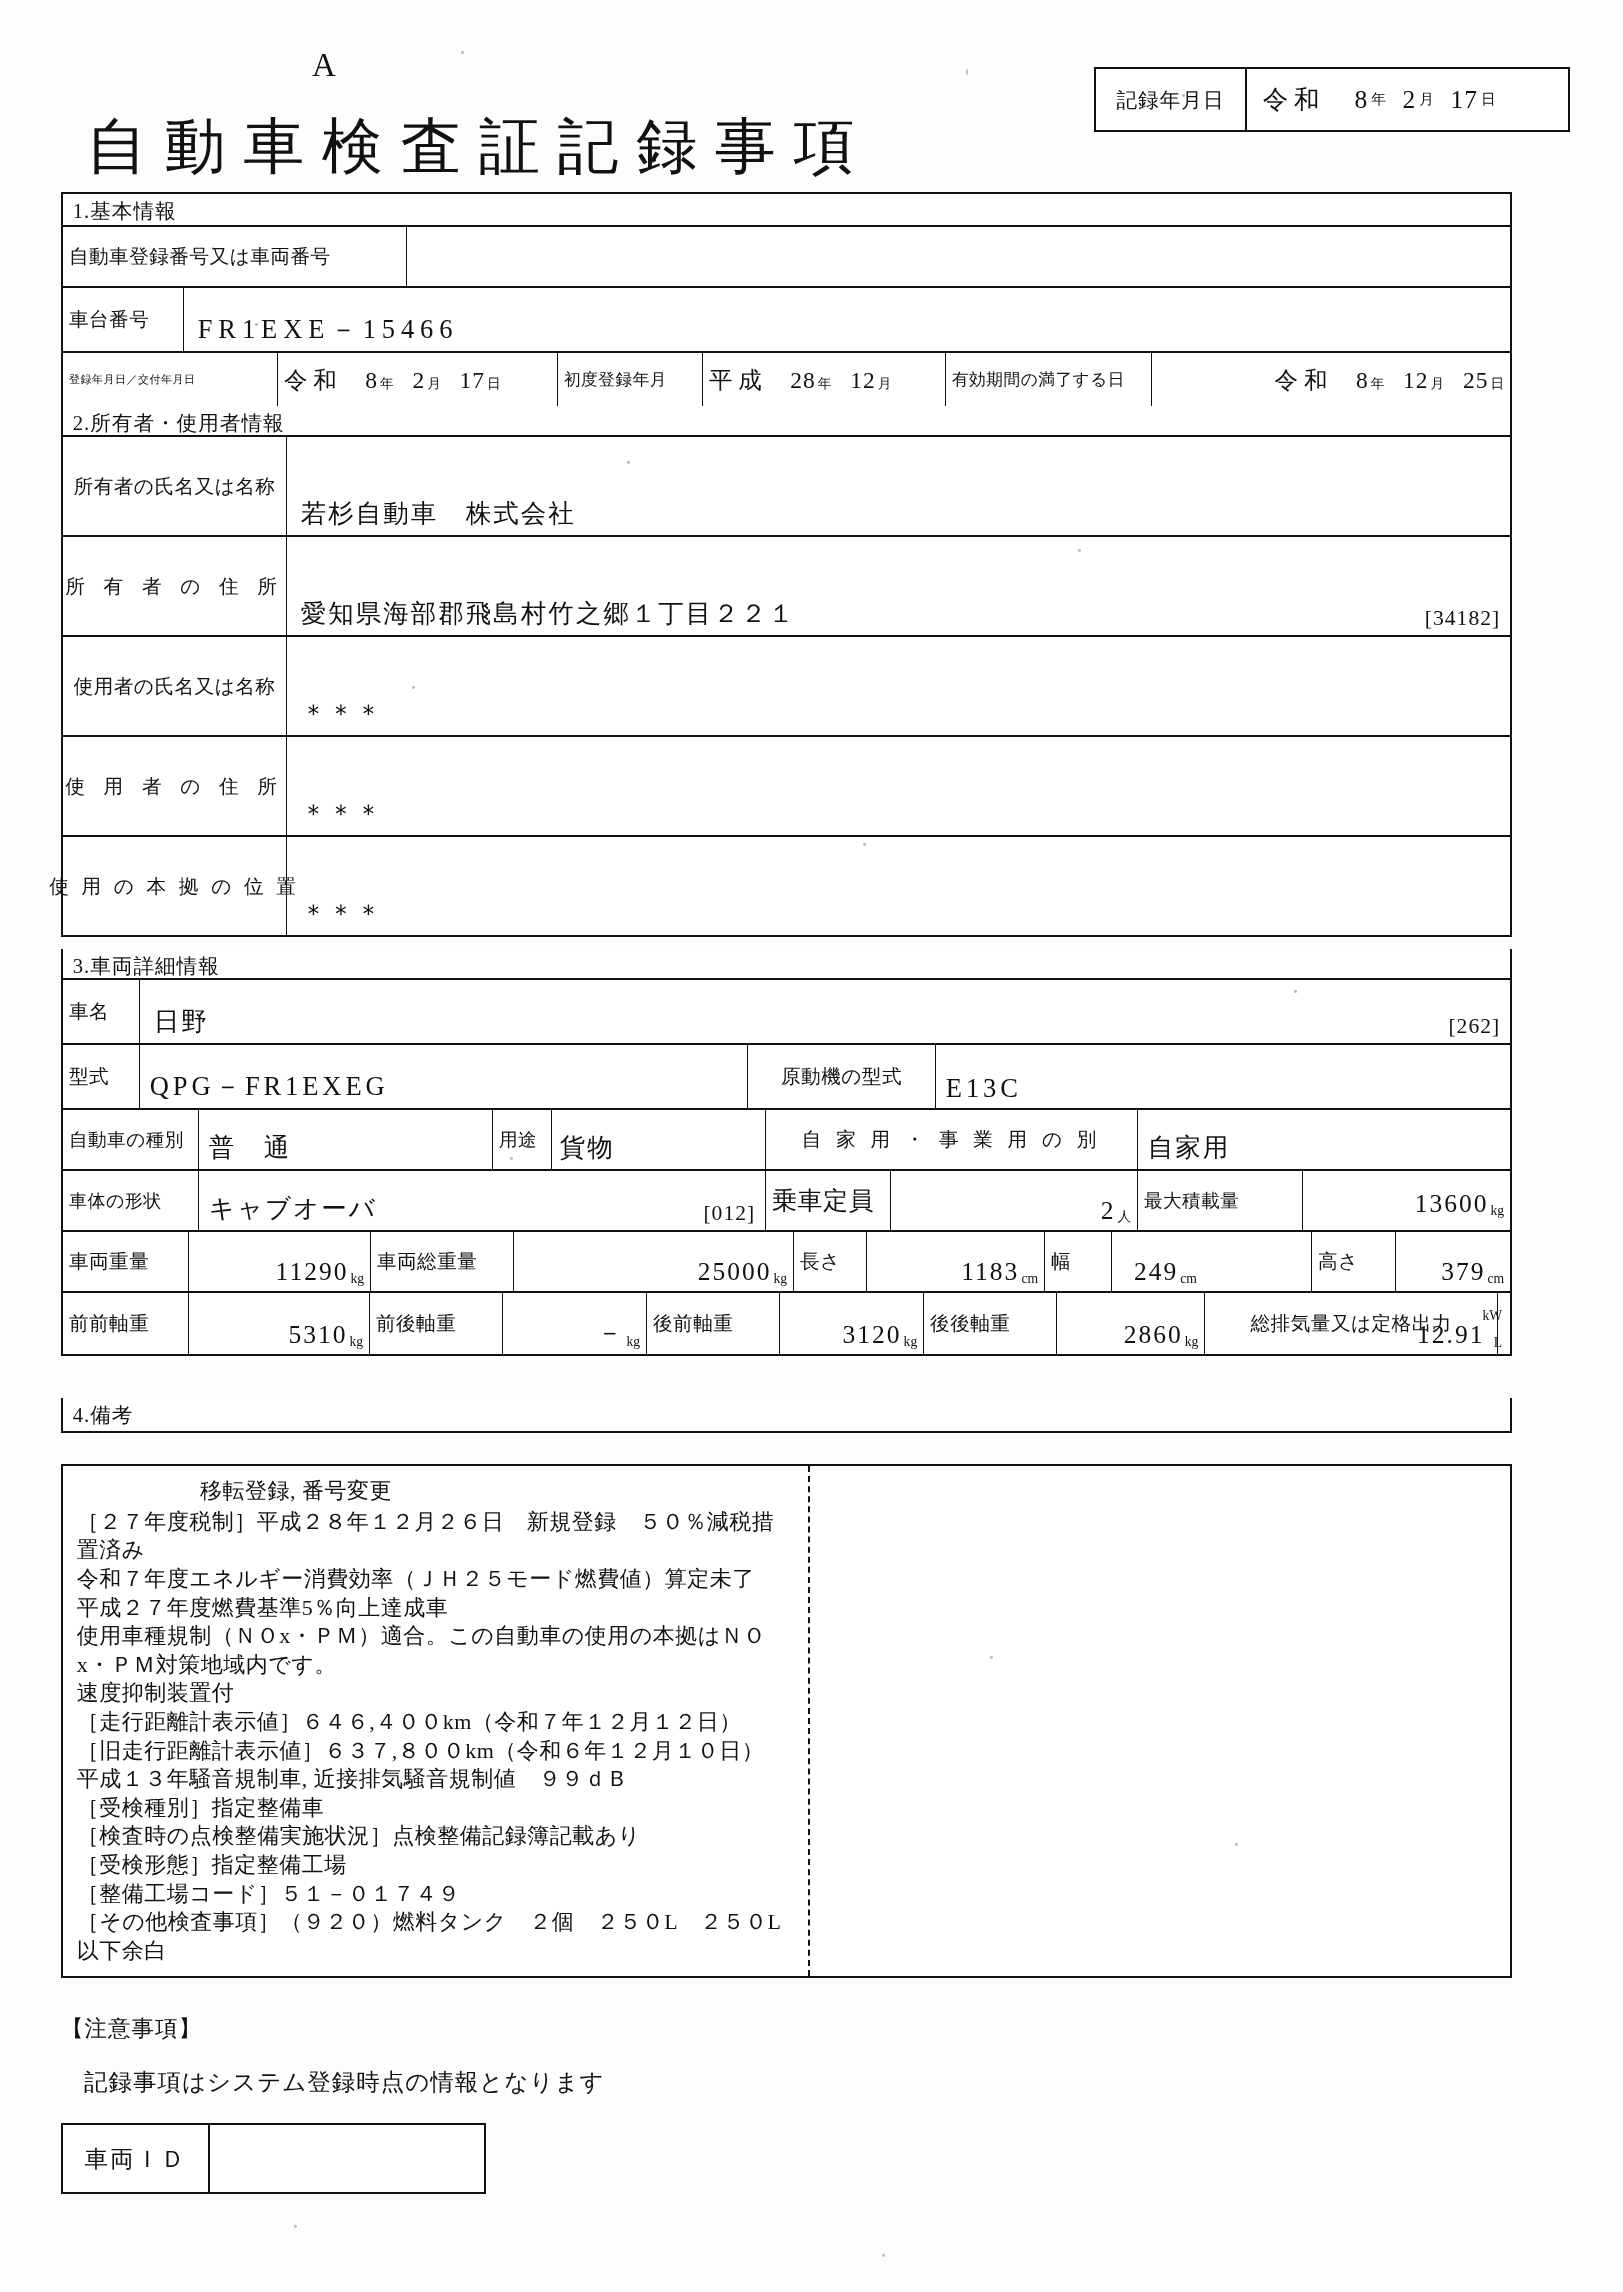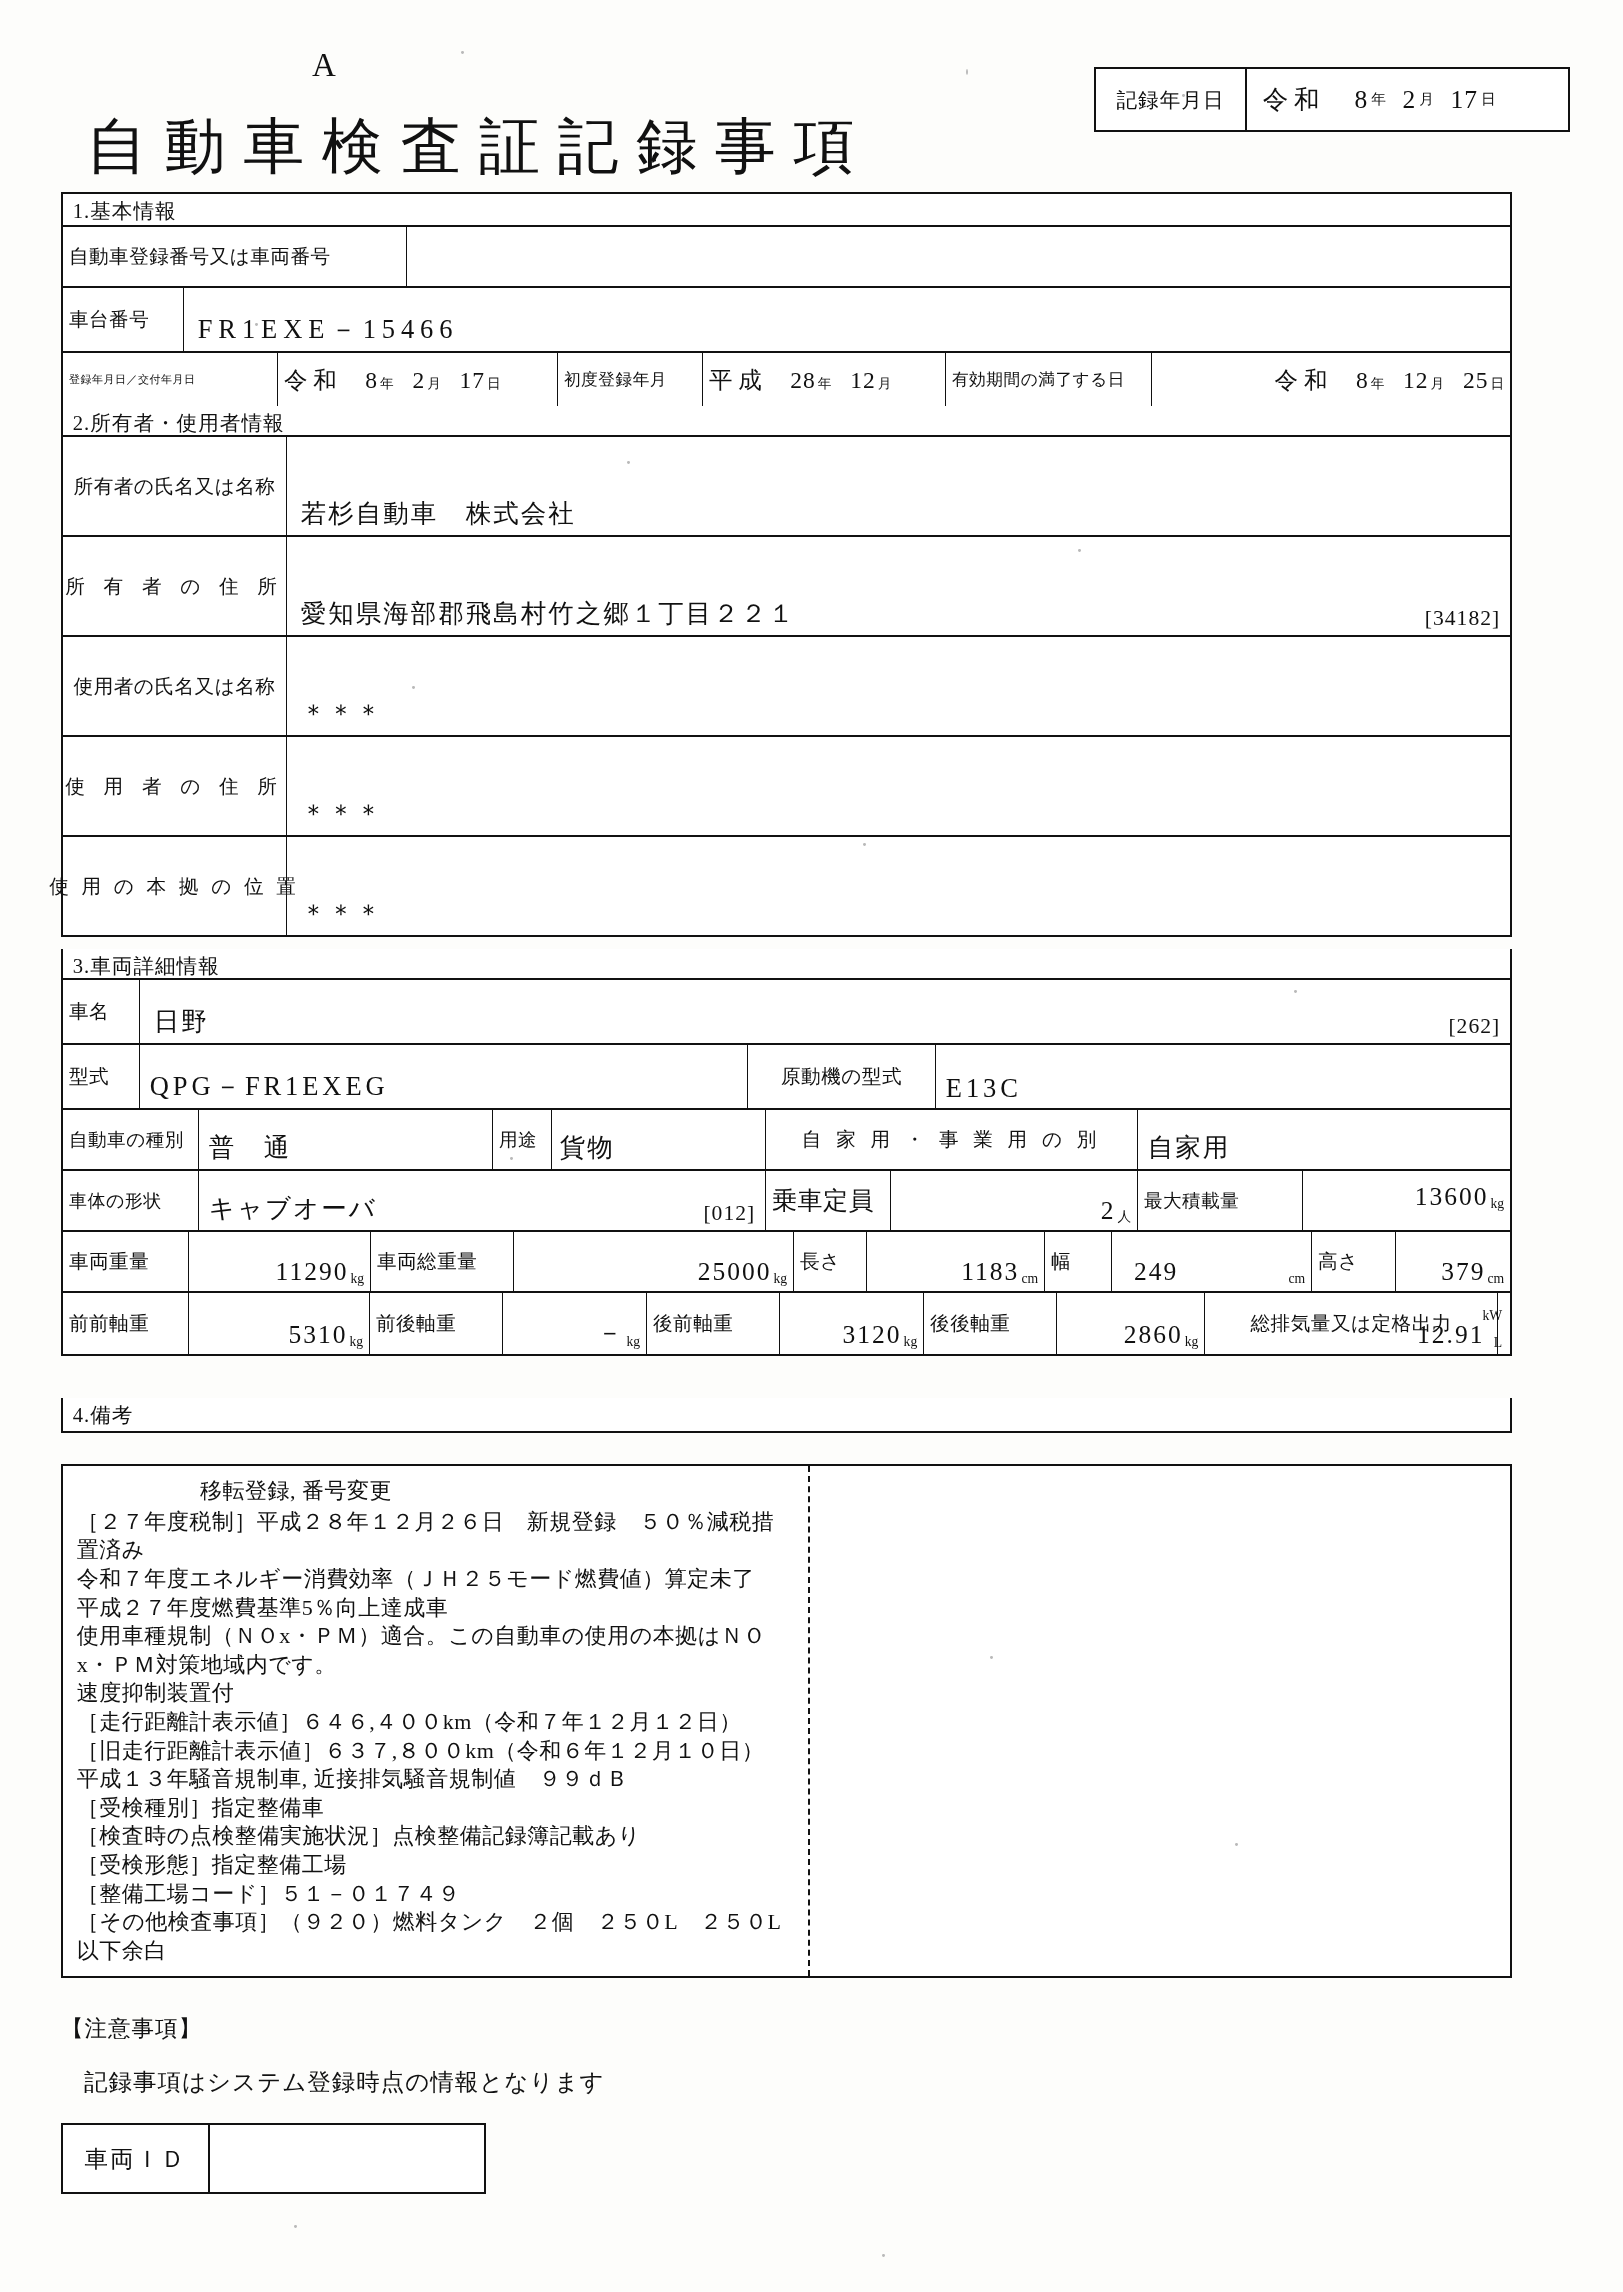--- a/index.html
+++ b/index.html
@@ -397,21 +397,21 @@
       <div class="cell" style="width:125px;justify-content:flex-start;">
         <span class="lab" style="font-size:25px;">乗車定員</span>
       </div>
       <div class="cell" style="width:247px;justify-content:flex-end;align-items:flex-end;padding-bottom:3.9px;">
         <span class="val">2</span>
           <span class="u">人</span>
       </div>
       <div class="cell" style="width:165px;justify-content:flex-start;">
         <span class="lab" style="font-size:18.6px;">最大積載量</span>
       </div>
-      <div class="cell" style="flex:1;justify-content:flex-end;align-items:flex-end;padding-bottom:18px;">
+      <div class="cell" style="flex:1;justify-content:flex-end;align-items:flex-end;padding-bottom:11px;">
         <span class="val">13600</span>
           <span class="u">kg</span>
       </div>
     </div>
 
     <div class="row" style="height:61px;">
       <div class="cell" style="width:125px;justify-content:flex-start;">
         <span class="lab">車両重量</span>
       </div>
       <div class="cell" style="width:182px;justify-content:flex-end;align-items:flex-end;padding-bottom:3.9px;">
@@ -428,21 +428,21 @@
       <div class="cell" style="width:73px;justify-content:flex-start;">
         <span class="lab">長さ</span>
       </div>
       <div class="cell" style="width:178px;justify-content:flex-end;align-items:flex-end;padding-bottom:3.9px;">
         <span class="val">1183</span>
           <span class="u">cm</span>
       </div>
       <div class="cell" style="width:67px;justify-content:flex-start;">
         <span class="lab">幅</span>
       </div>
-      <div class="cell" style="width:200px;justify-content:space-between;align-items:flex-end;padding-bottom:3.9px;padding-left:22px;">
+      <div class="cell" style="width:200px;justify-content:flex-start;align-items:flex-end;padding-bottom:3.9px;padding-left:22px;">
         <span class="val">249</span>
           <span class="u">cm</span>
       </div>
       <div class="cell" style="width:84px;justify-content:flex-start;">
         <span class="lab">高さ</span>
       </div>
       <div class="cell" style="flex:1;justify-content:flex-end;align-items:flex-end;padding-bottom:3.9px;">
         <span class="val">379</span>
           <span class="u">cm</span>
       </div>

